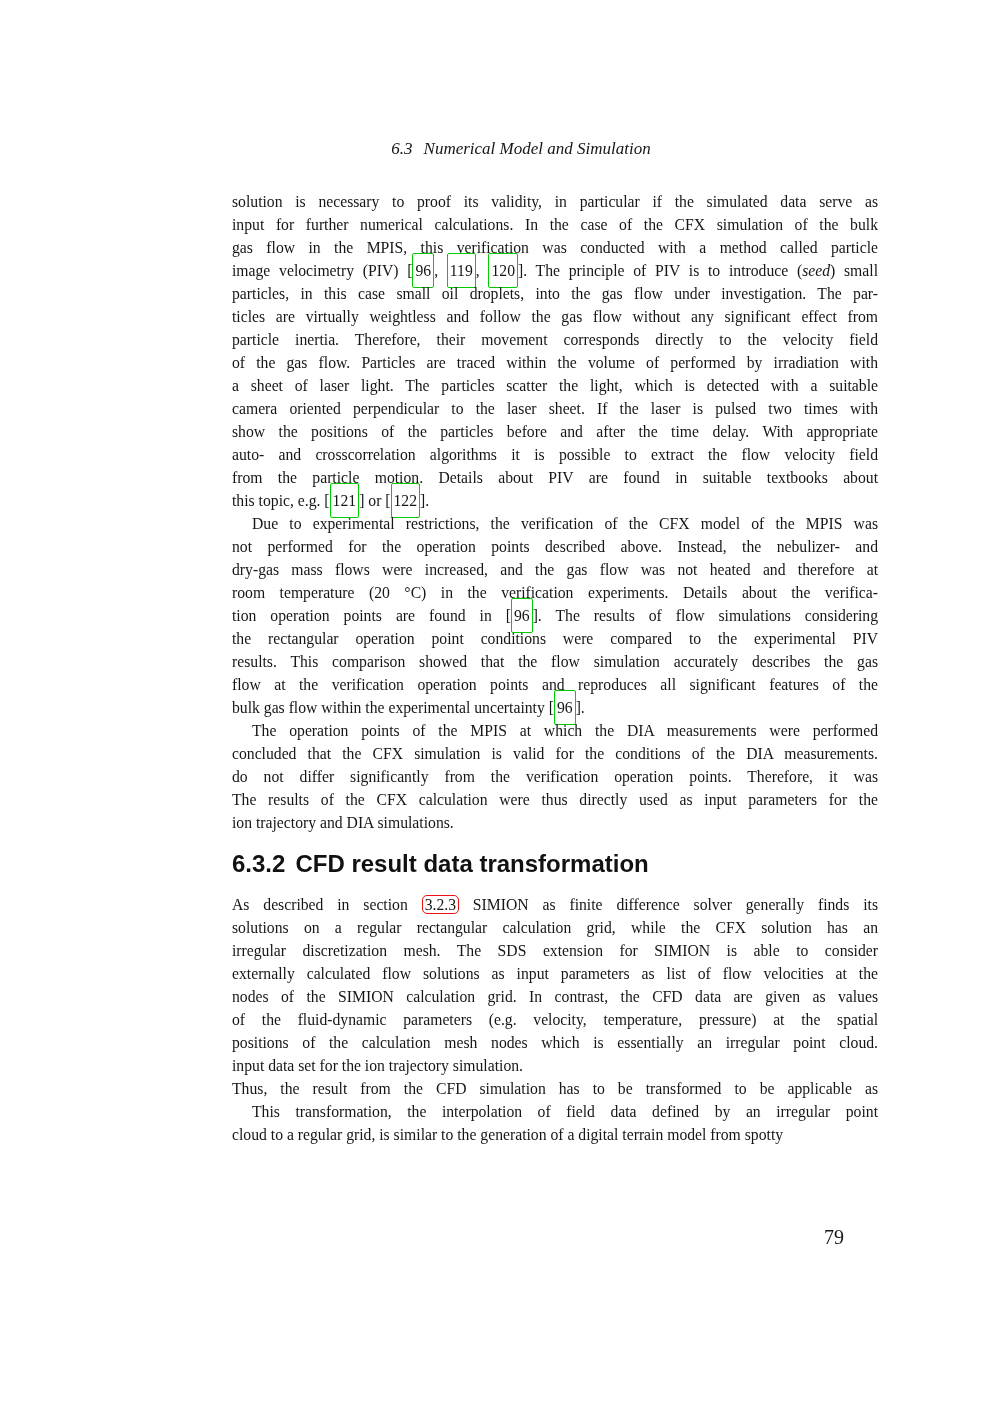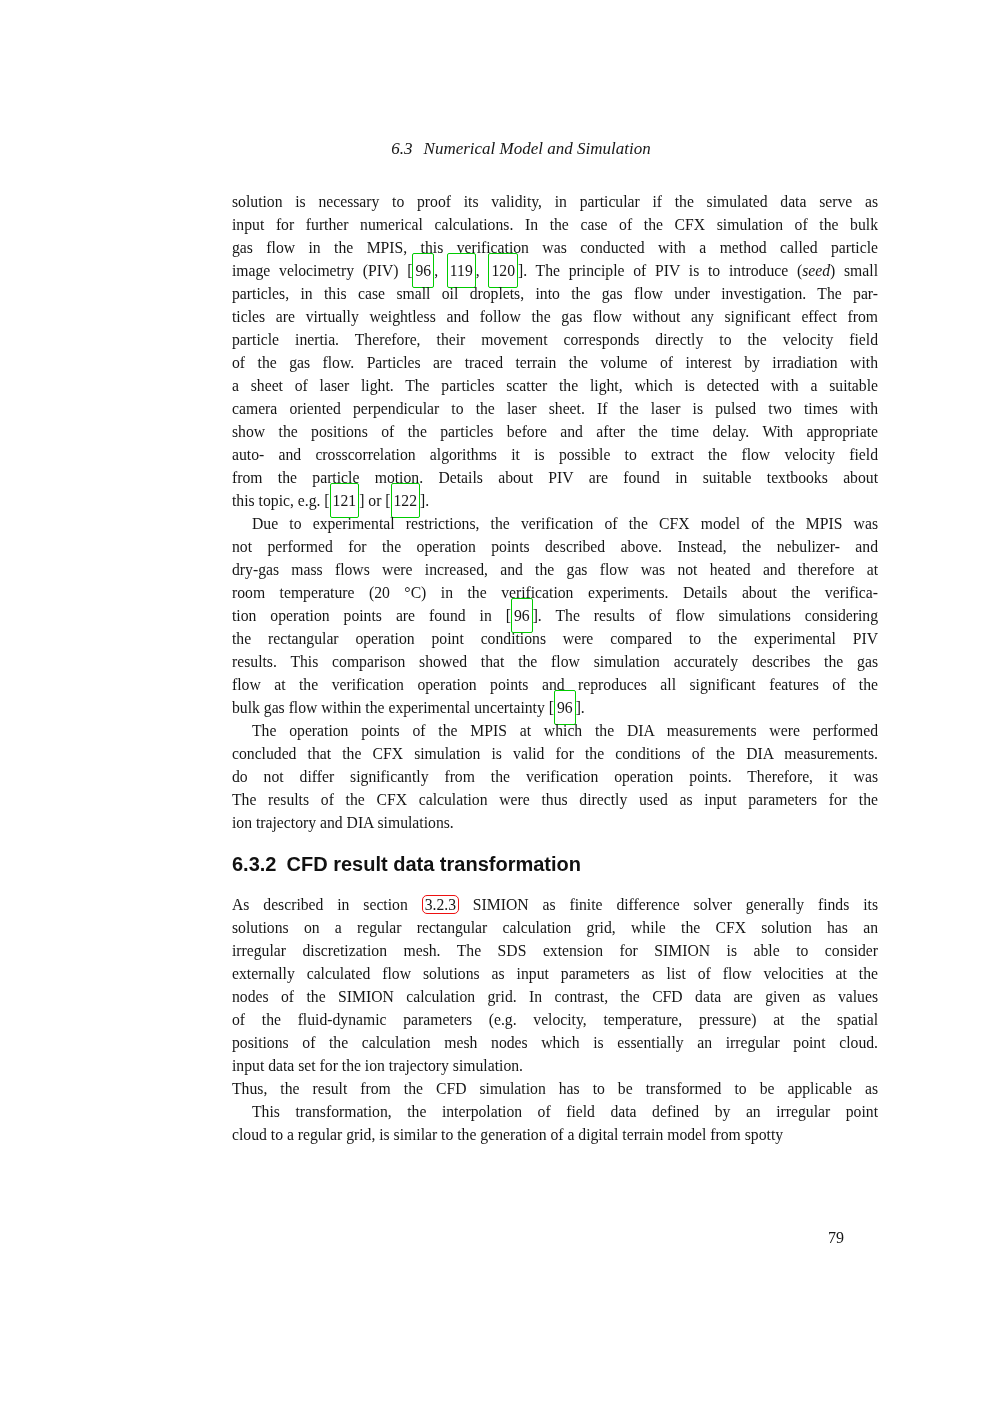--- a/index.html
+++ b/index.html
@@ -58,33 +58,33 @@
   .secref {
     border: 1px solid var(--ref-border, #ee1111);
     border-radius: 5px;
     padding: 0 2px;
   }
   .heading {
     margin-top: 17px;
     margin-bottom: 16px;
     font-family: "Liberation Sans", sans-serif;
     font-weight: bold;
-    font-size: 20px;
+    font-size: 24px;
     line-height: 26px;
     text-align: left;
     color: #111111;
   }
   .heading .hnum { margin-right: 10px; }
   .page-number {
     position: absolute;
     top: 1226px;
     left: 198px;
     width: 646px;
     text-align: right;
-    font-size: 16px;
+    font-size: 20px;
     line-height: 23px;
   }
   em { font-style: italic; }
 </style>
 </head>
 <body>
 
 <div class="page">
   <div class="running-header">
     <span class="rh-num">6.3</span><span>Numerical Model and Simulation</span>
@@ -92,21 +92,21 @@
 
   <div class="text-column">
       <div class="para">
         <div class="line">solution is necessary to proof its validity, in particular if the simulated data serve as</div>
         <div class="line">input for further numerical calculations. In the case of the CFX simulation of the bulk</div>
         <div class="line">gas flow in the MPIS, this verification was conducted with a method called particle</div>
         <div class="line">image velocimetry (PIV) [<span class="cite">96</span>, <span class="cite">119</span>, <span class="cite">120</span>]. The principle of PIV is to introduce (<em>seed</em>) small</div>
         <div class="line">particles, in this case small oil droplets, into the gas flow under investigation. The par-</div>
         <div class="line">ticles are virtually weightless and follow the gas flow without any significant effect from</div>
         <div class="line">particle inertia. Therefore, their movement corresponds directly to the velocity field</div>
-        <div class="line">of the gas flow. Particles are traced terrain the volume of interest by irradiation with</div>
+        <div class="line">of the gas flow. Particles are traced within the volume of performed by irradiation with</div>
         <div class="line">a sheet of laser light. The particles scatter the light, which is detected with a suitable</div>
         <div class="line">camera oriented perpendicular to the laser sheet. If the laser is pulsed two times with</div>
         <div class="line">show the positions of the particles before and after the time delay. With appropriate</div>
         <div class="line">auto- and crosscorrelation algorithms it is possible to extract the flow velocity field</div>
         <div class="line">from the particle motion. Details about PIV are found in suitable textbooks about</div>
         <div class="line last">this topic, e.g. [<span class="cite">121</span>] or [<span class="cite">122</span>].</div>
       </div>
       <div class="para">
         <div class="line indent">Due to experimental restrictions, the verification of the CFX model of the MPIS was</div>
         <div class="line">not performed for the operation points described above. Instead, the nebulizer- and</div>

